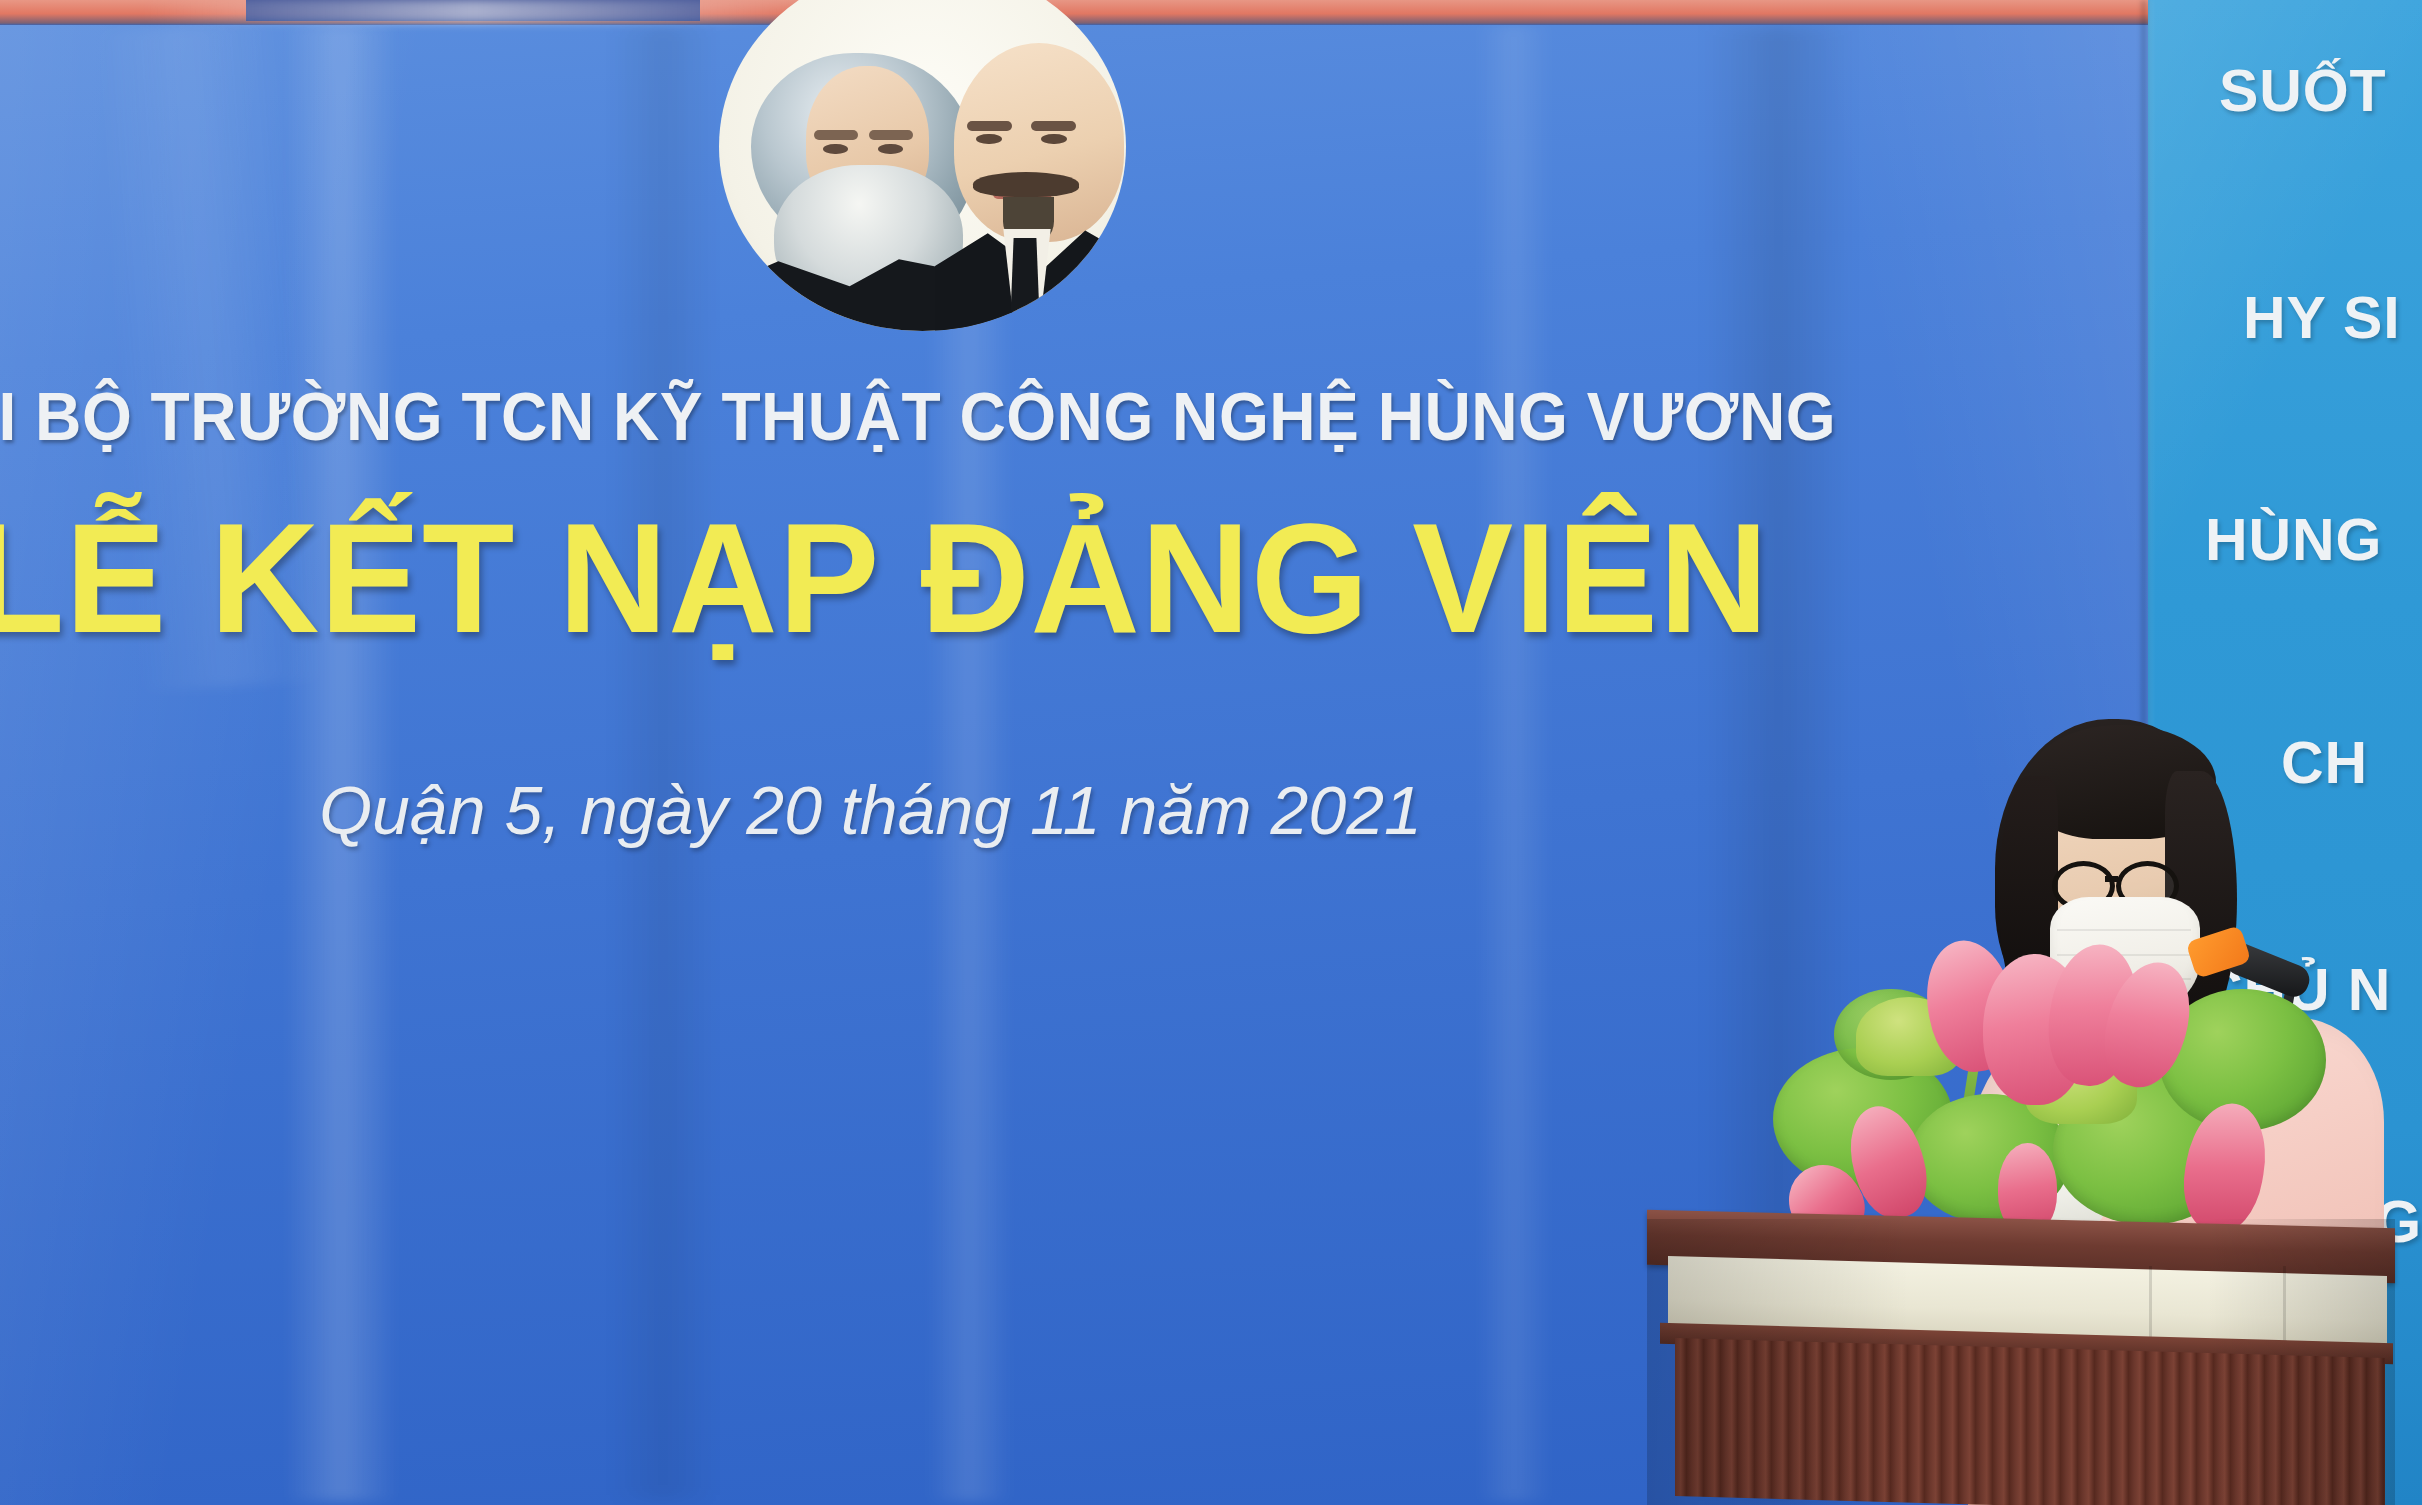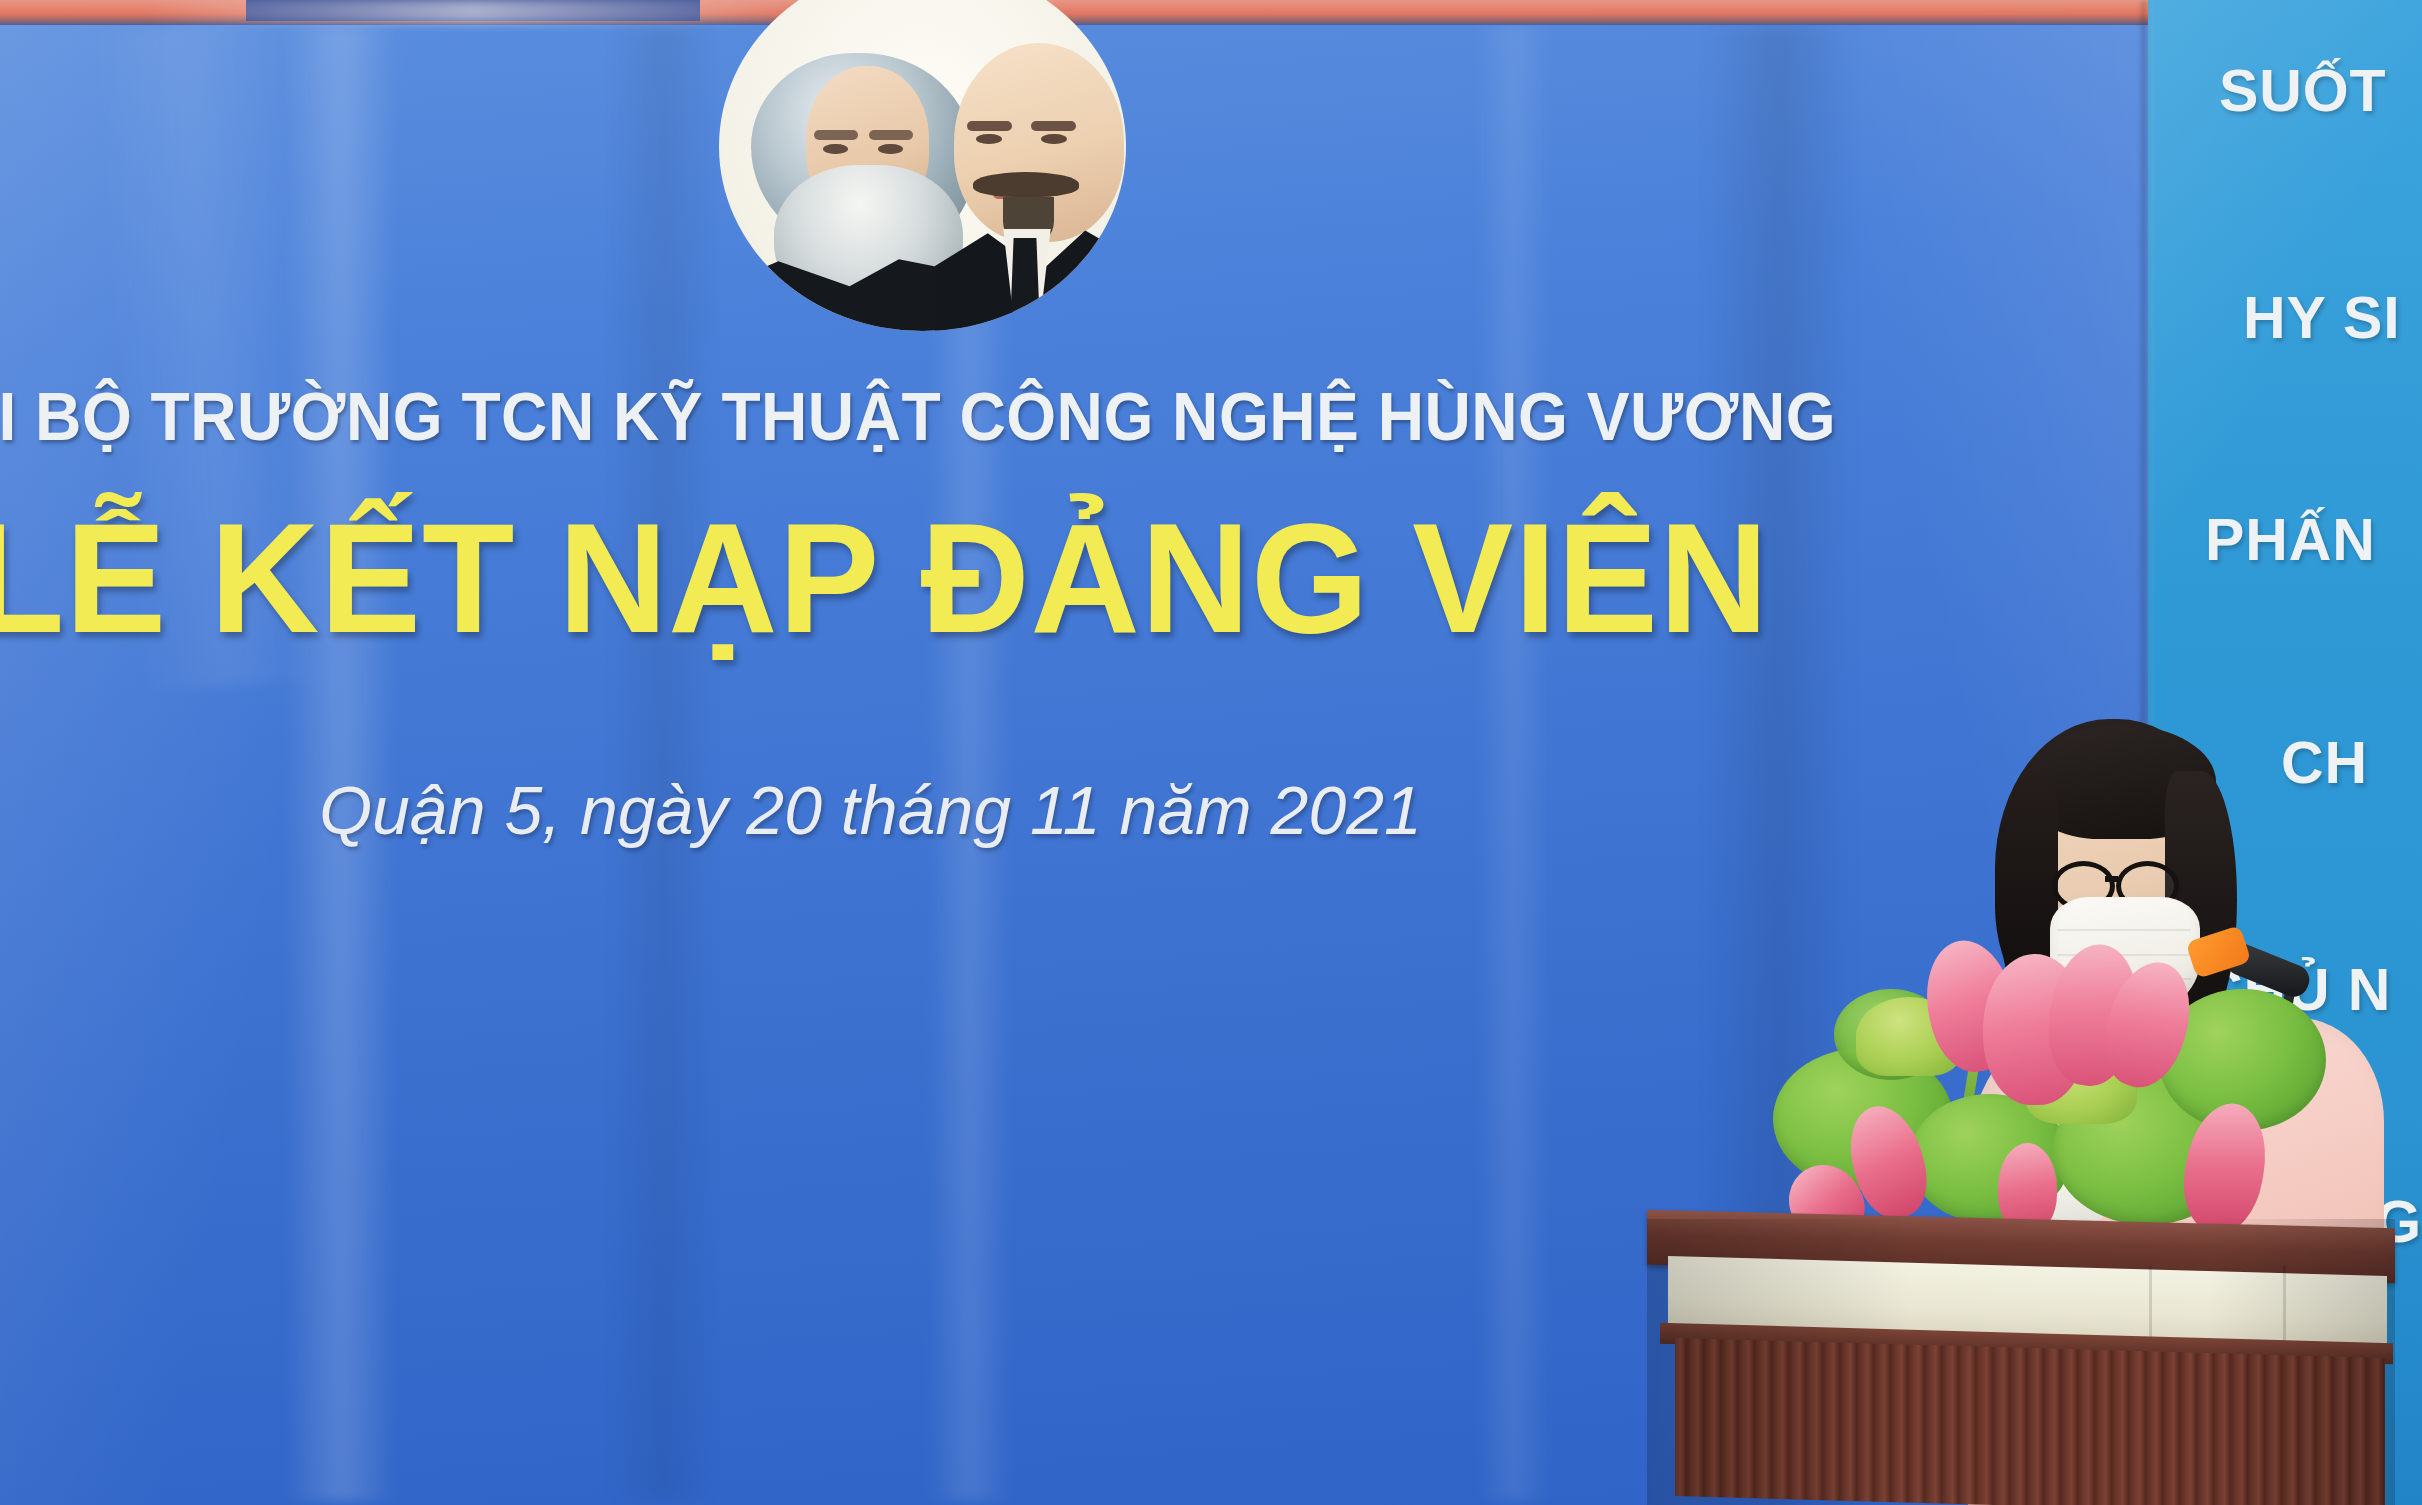--- a/index.html
+++ b/index.html
@@ -301,21 +301,21 @@
 
   <div class="top-strip"></div>
   <div class="top-dark-band"></div>
   <div class="top-strip-hl"></div>
 
   <div class="backdrop-right"></div>
   <div class="seam"></div>
 
   <div class="slogan" style="left:2219px;top:57px;">SUỐT</div>
   <div class="slogan" style="left:2243px;top:284px;">HY SI</div>
-  <div class="slogan" style="left:2205px;top:506px;">PHẤN</div>
+  <div class="slogan" style="left:2205px;top:506px;">HÙNG</div>
   <div class="slogan" style="left:2281px;top:729px;">CH</div>
   <div class="slogan" style="left:2200px;top:956px;">CHỦ N</div>
   <div class="slogan" style="left:2285px;top:1188px;">ÔNG</div>
 
   <div class="medallion">
     <div class="m-inner">
       <div class="marx-hair"></div>
       <div class="marx-face"></div>
       <div class="marx-brow" style="left:95px;"></div>
       <div class="marx-brow" style="left:150px;"></div>

